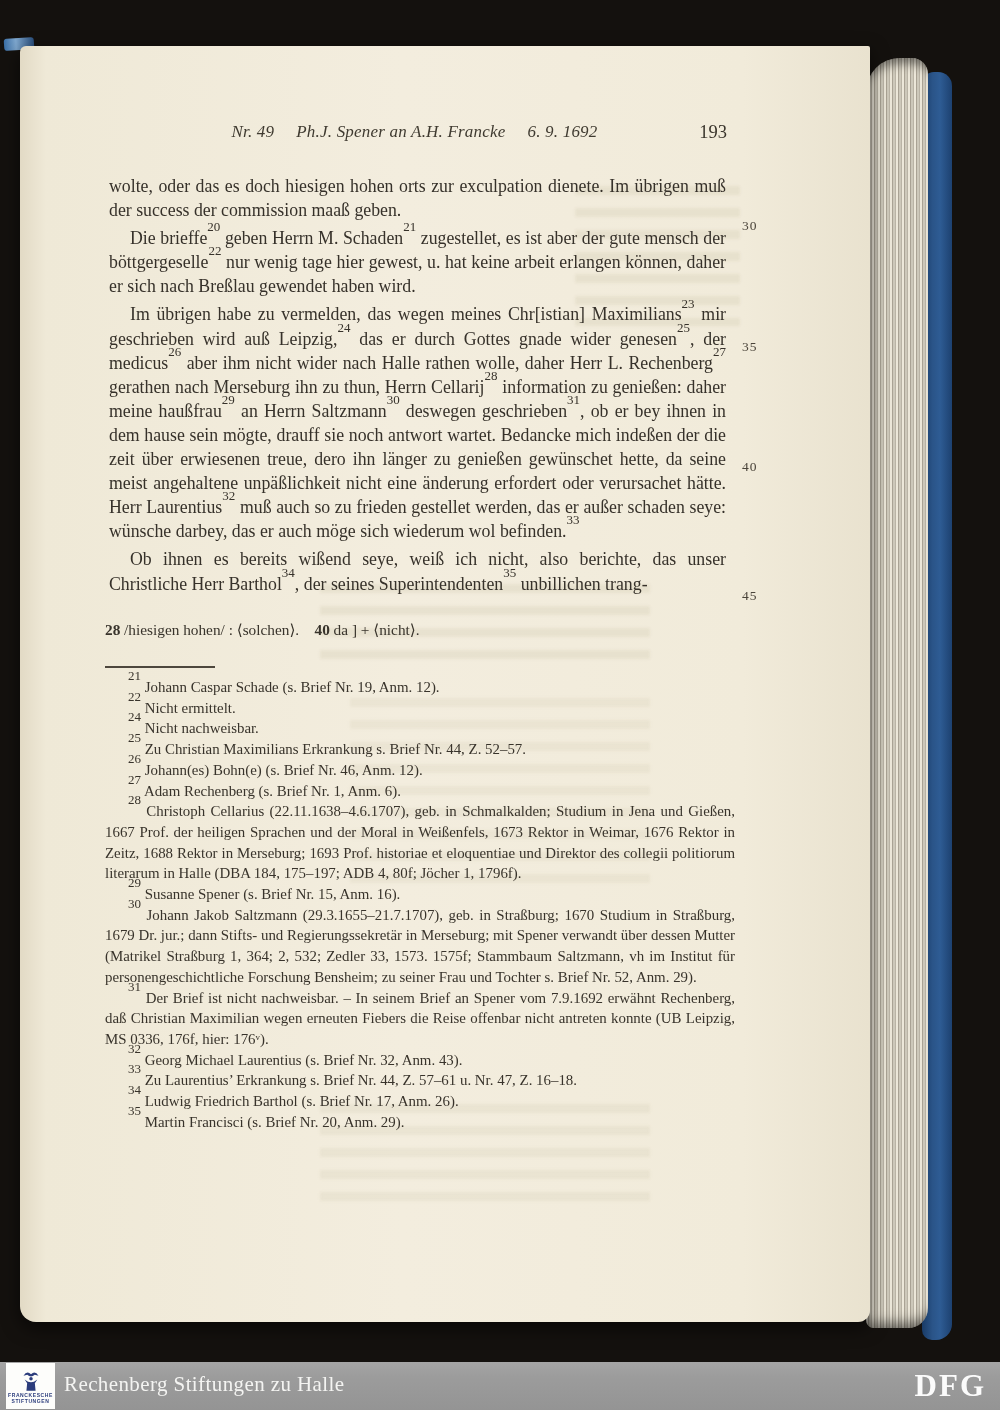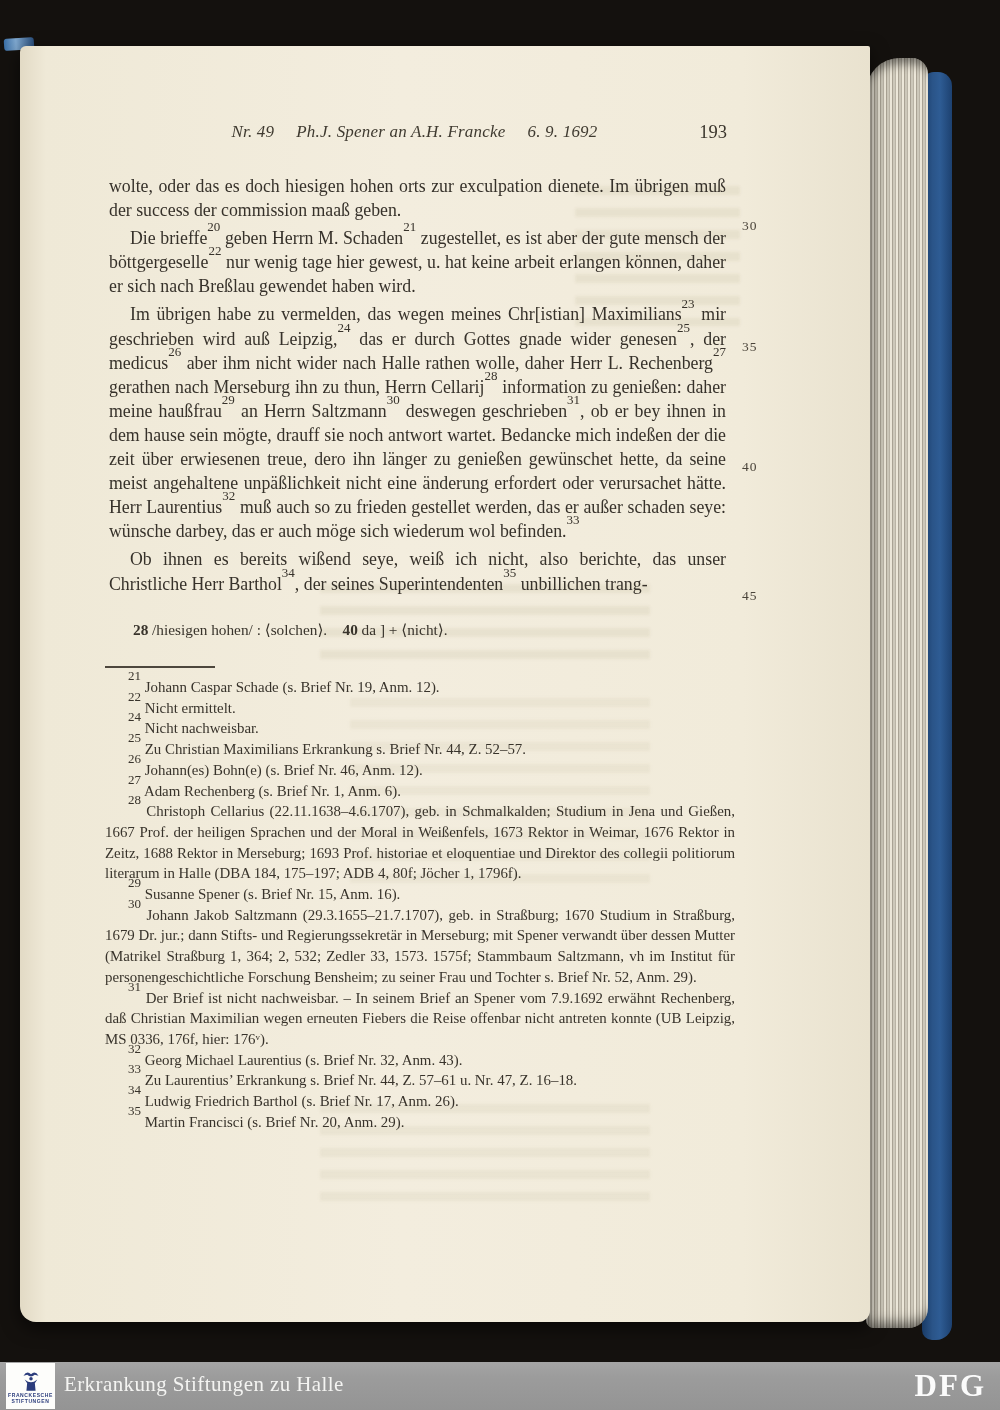--- a/index.html
+++ b/index.html
@@ -65,21 +65,21 @@
   }
 
   
   .margin-numbers span {
     position:absolute; left:722px; font-size:13.5px; color:#4a443a; letter-spacing:1px;
   }
 
   
   .apparatus {
     position:absolute; top:575px; left:85px; width:640px;
-    font-size:15.3px; color:#38332b;margin-left:28px;
+    font-size:15.3px; color:#38332b;
   }
   .apparatus b { font-weight:700; }
 
   
   .fn-rule {
     position:absolute; top:620px; left:85px; width:110px; height:1.5px;
     background:#4d473d;
   }
   .footnotes {
     position:absolute; top:631px; left:85px; width:630px;
@@ -192,17 +192,17 @@
           <path d="M3 8 Q7 1 12 6 Q17 1 21 8 L16.5 6.8 Q12 10.5 7.5 6.8 Z"></path>
           <circle cx="12" cy="11.4" r="2.1"></circle>
           <path d="M6.5 26 L7.4 17 L4.4 12.4 L8.4 15 L12 15.8 L15.6 15 L19.6 12.4 L16.6 17 L17.5 26 Z"></path>
         </g>
       </svg>
       <div class="logo-text">
         <span>FRANCKESCHE</span>
         <span>STIFTUNGEN</span>
       </div>
     </div>
-    <span class="inst">Erkrankung Stiftungen zu Halle</span>
+    <span class="inst">Rechenberg Stiftungen zu Halle</span>
     <span class="dfg">DFG</span>
   </div>
 
 </div>
 
 </body></html>

